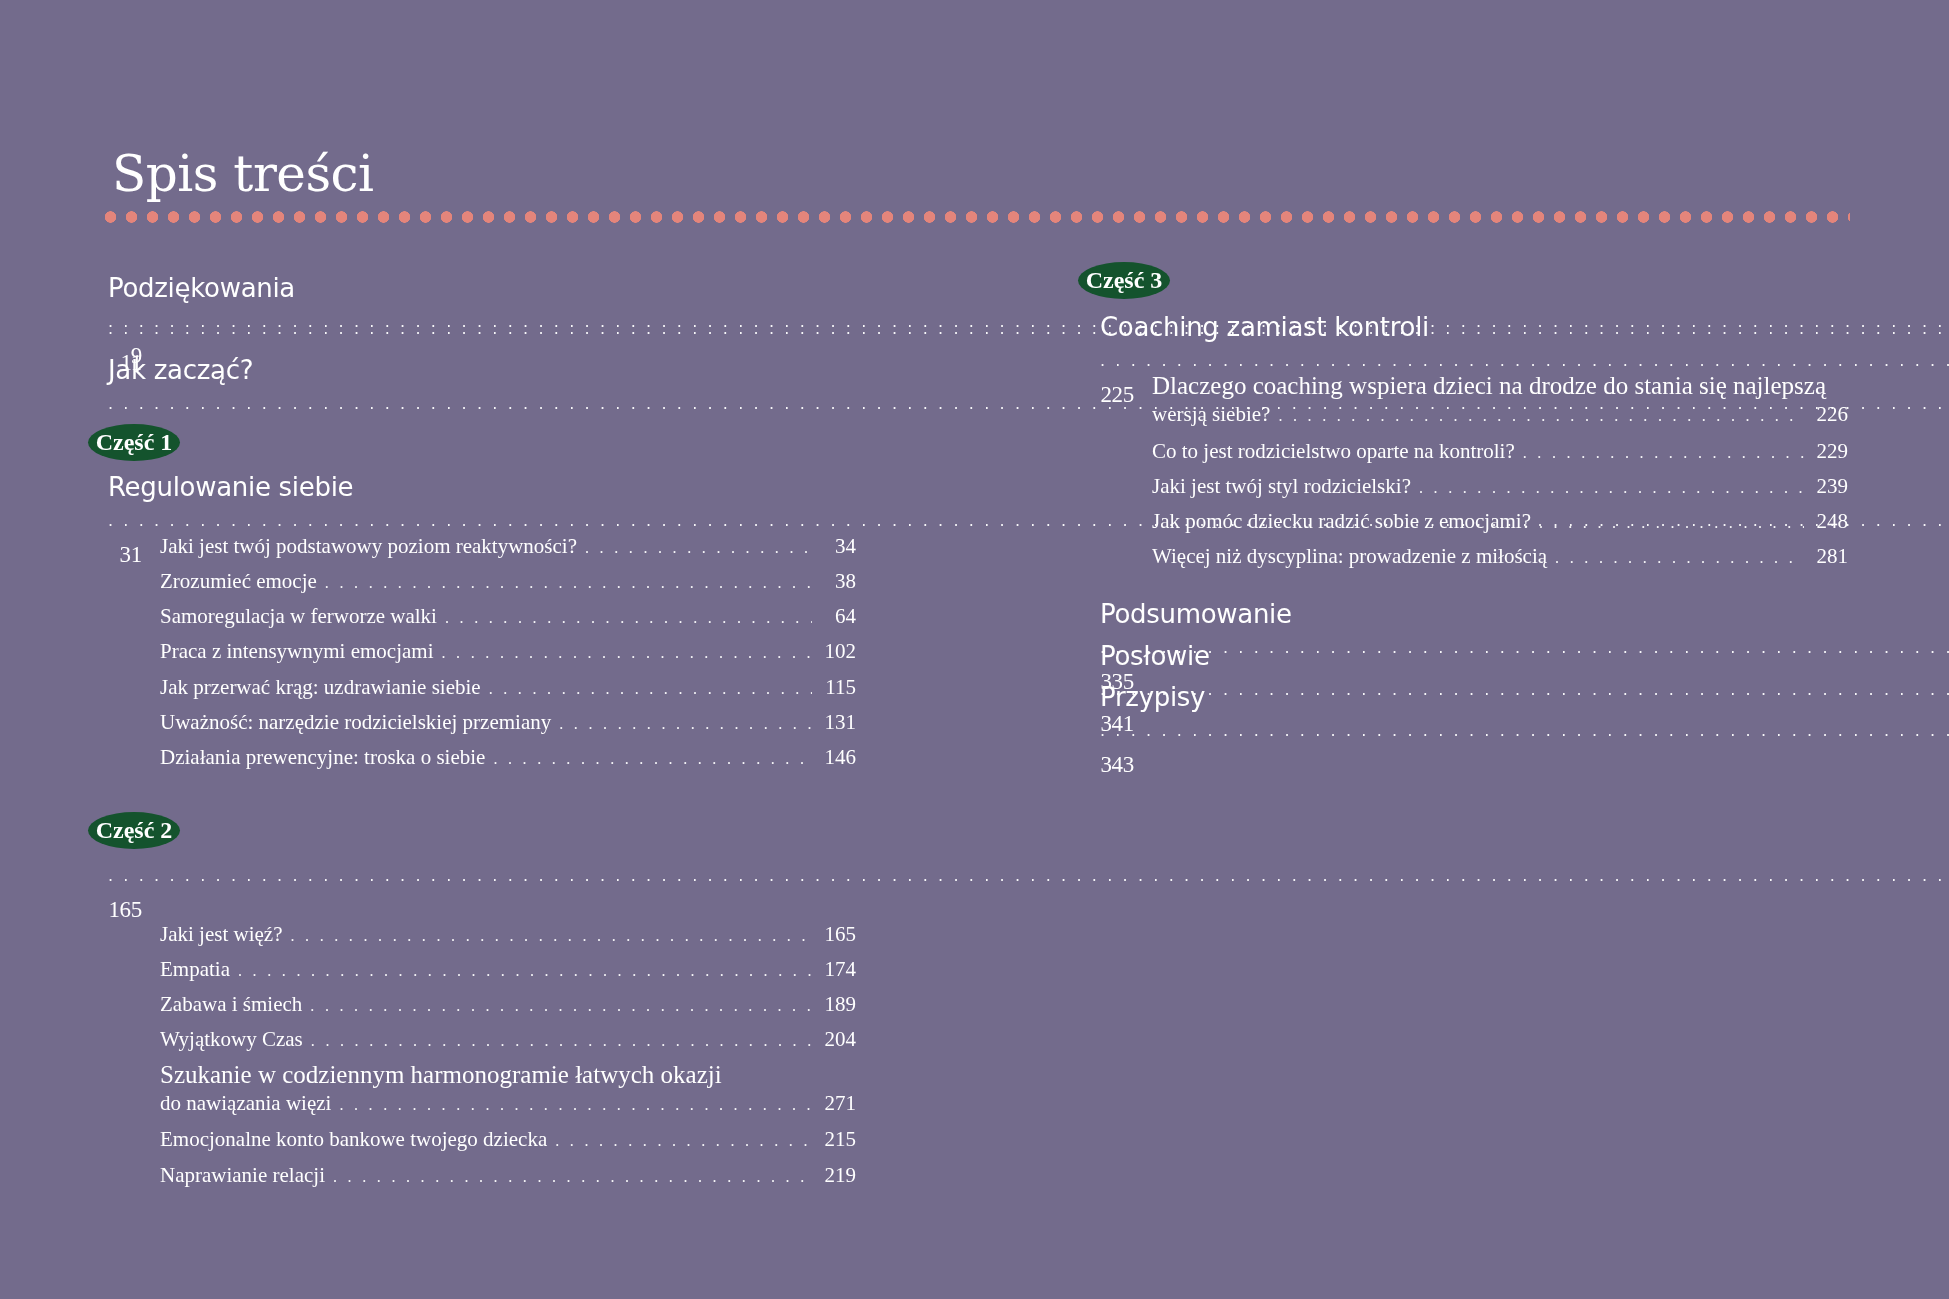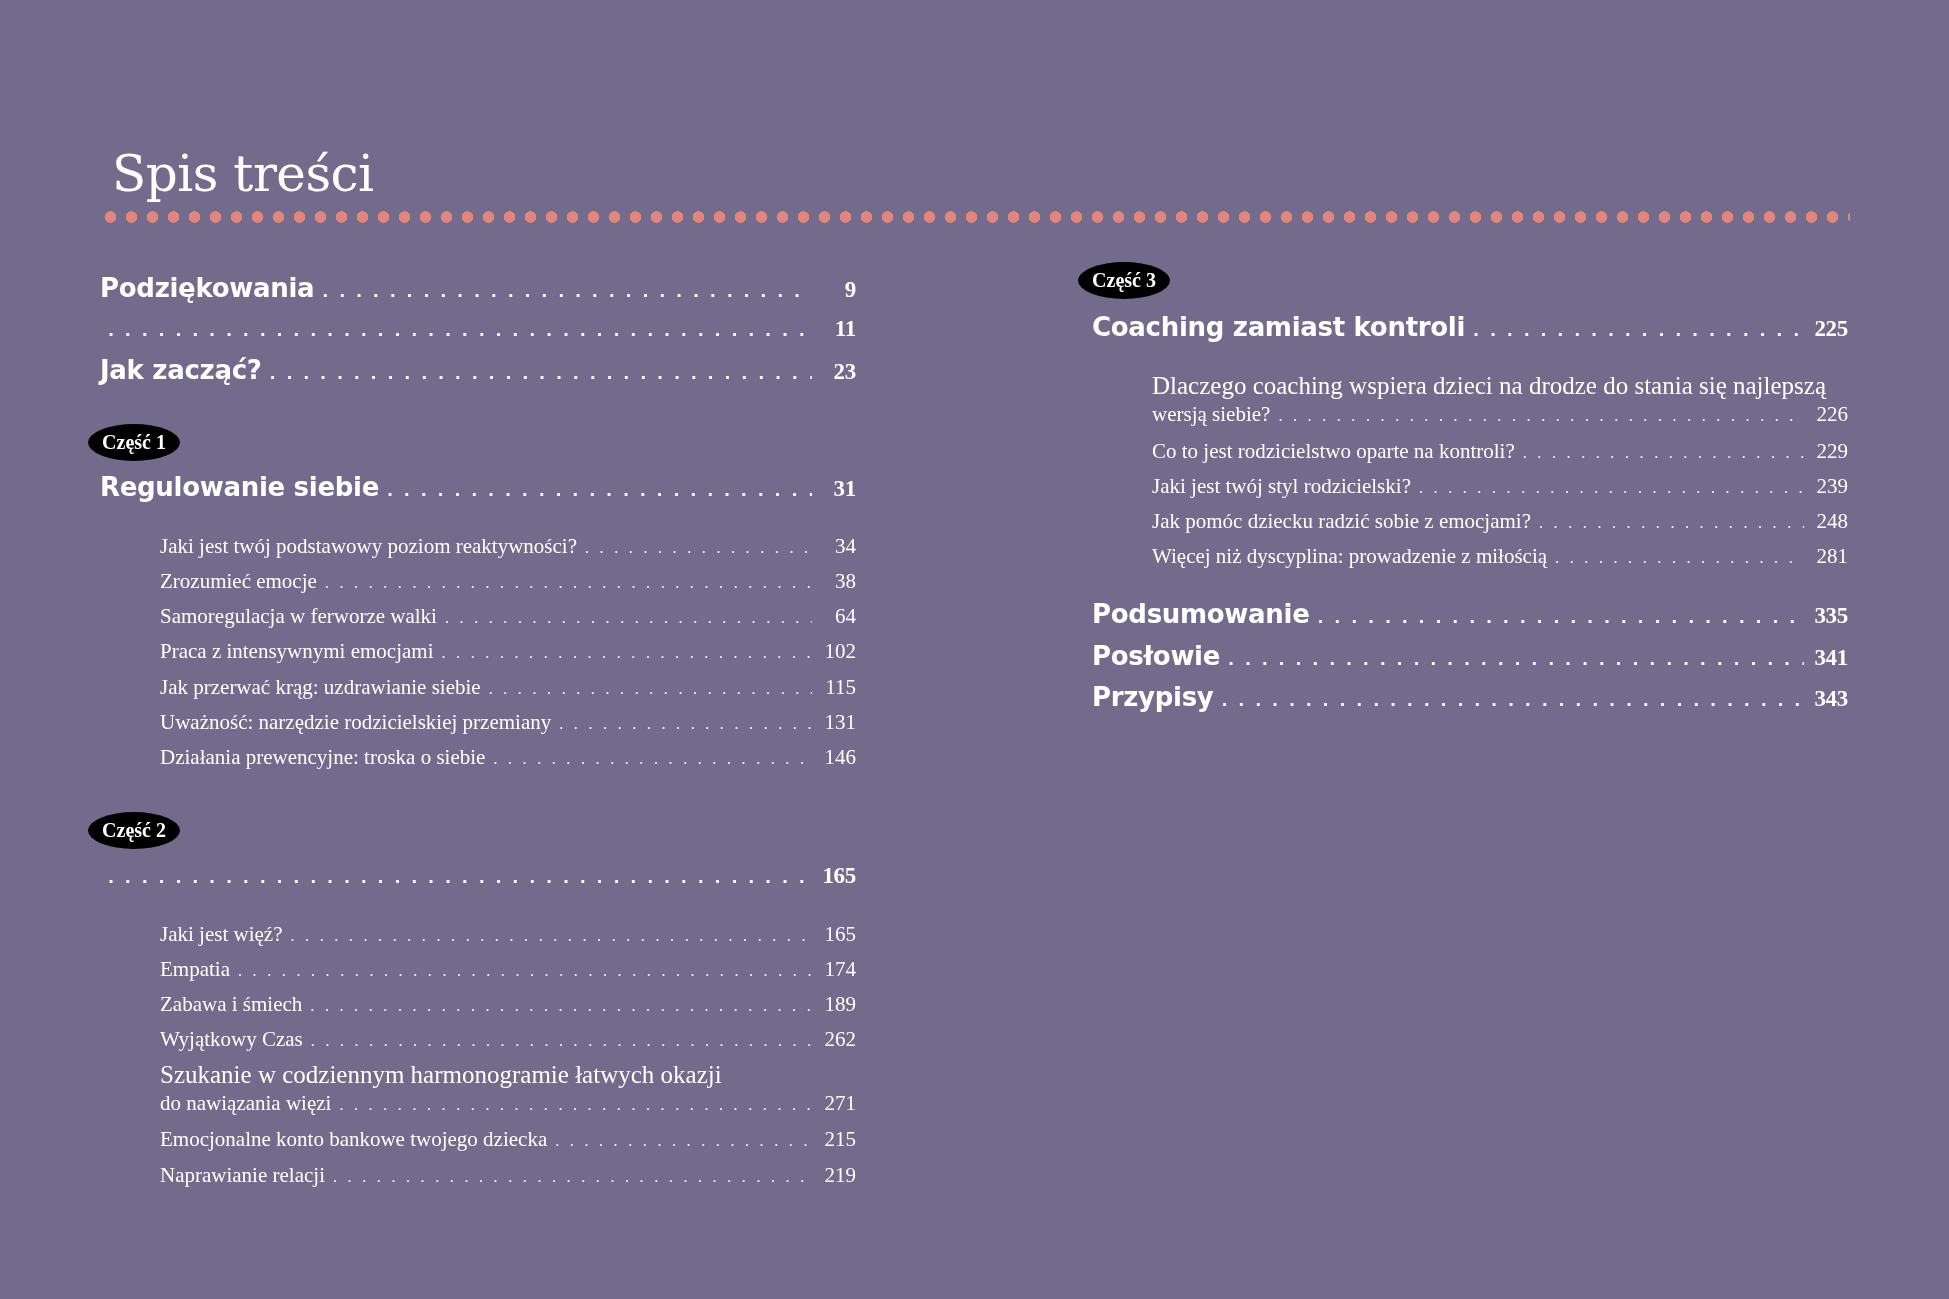--- a/index.html
+++ b/index.html
@@ -42,23 +42,24 @@
     opacity: 0.95;
   }
   .entry .leader::before {
     content: ". . . . . . . . . . . . . . . . . . . . . . . . . . . . . . . . . . . . . . . . . . . . . . . . . . . . . . . . . . . . . . . . . . . . . . . . . . . . . . . . . . . . . . . . . . . . . . . . . . . . . . . . . . . . . . . . . . . . . . . . .";
     white-space: nowrap;
   }
   .entry .page { flex: 0 0 auto; text-align: right; min-width: 34px; }
 
   .entry.top {
     font-family: "DejaVu Sans", sans-serif;
-    font-size: 26px; font-weight: bold;
+    font-size: 26px; font-weight: normal;
     letter-spacing: -0.3px;
     line-height: 34px;
+    flex-direction: column;
   }
   .entry.top .leader { font-size: 16px; letter-spacing: 2.6px; }
   .entry.top .page { font-family: "Liberation Serif", serif; font-size: 23px; }
 
   .entry.sub {
     left: 60px;
     font-family: "Liberation Serif", serif;
     font-size: 21px;
     line-height: 28px;
   }
@@ -68,24 +69,24 @@
     font-family: "Liberation Serif", serif;
     font-size: 25px; line-height: 28px;
     white-space: nowrap;
   }
   .two-wrap .entry.sub { position: relative; left: 0; justify-content: space-between; }
 
   .badge {
     position: absolute;
     width: 92px; height: 37px;
     border-radius: 50%;
-    background: #000000;
+    background: #14532d;
     display: flex; align-items: center; justify-content: center;
     font-family: "Liberation Serif", serif;
-    font-weight: bold; font-size: 20px;
+    font-weight: bold; font-size: 24px;
     color: #FFFFFF;
   }
 </style>
 </head>
 <body>
 
 <h1 class="title">Spis treści</h1>
 <div class="dots"></div>
 
 <div class="col col-left">
@@ -165,21 +166,21 @@
     <span class="page">174</span>
   </div>
   <div class="entry sub" style="top:990px">
     <span class="label">Zabawa i śmiech</span>
     <span class="leader"></span>
     <span class="page">189</span>
   </div>
   <div class="entry sub" style="top:1025px">
     <span class="label">Wyjątkowy Czas</span>
     <span class="leader"></span>
-    <span class="page">262</span>
+    <span class="page">204</span>
   </div>
   <div class="two-wrap" style="top:1061px">
     <div class="first-line">Szukanie w codziennym harmonogramie łatwych okazji</div>
     <div class="entry sub">
       <span class="label">do nawiązania więzi</span>
       <span class="leader"></span>
       <span class="page">271</span>
     </div>
   </div>
   <div class="entry sub" style="top:1125px">

